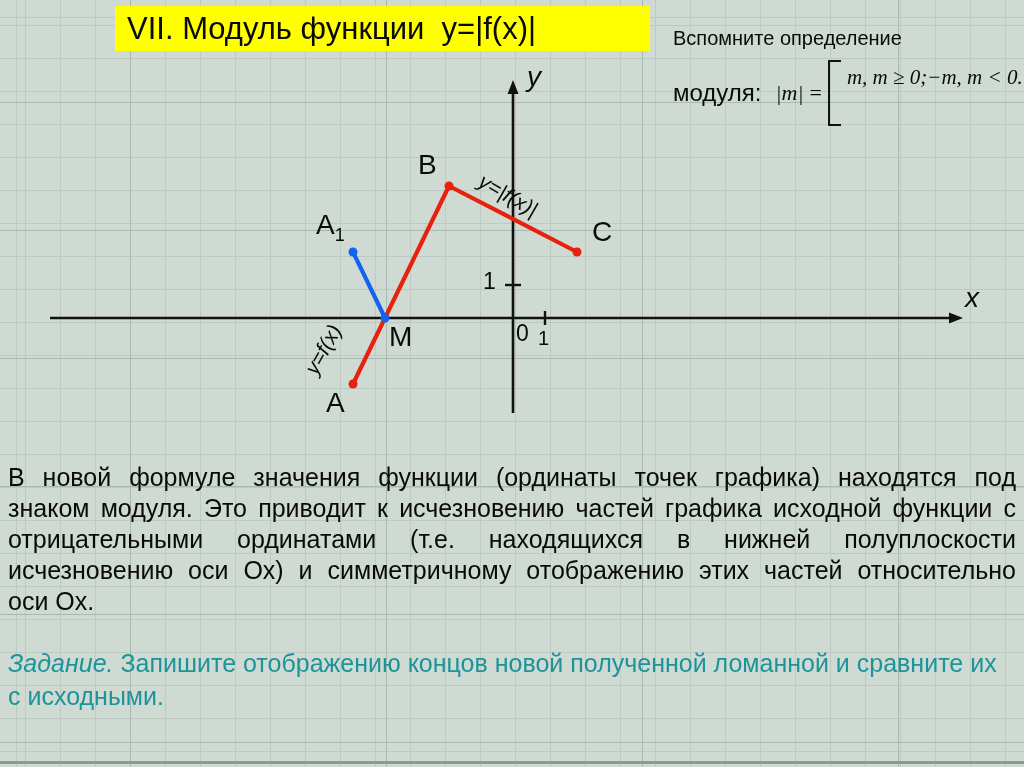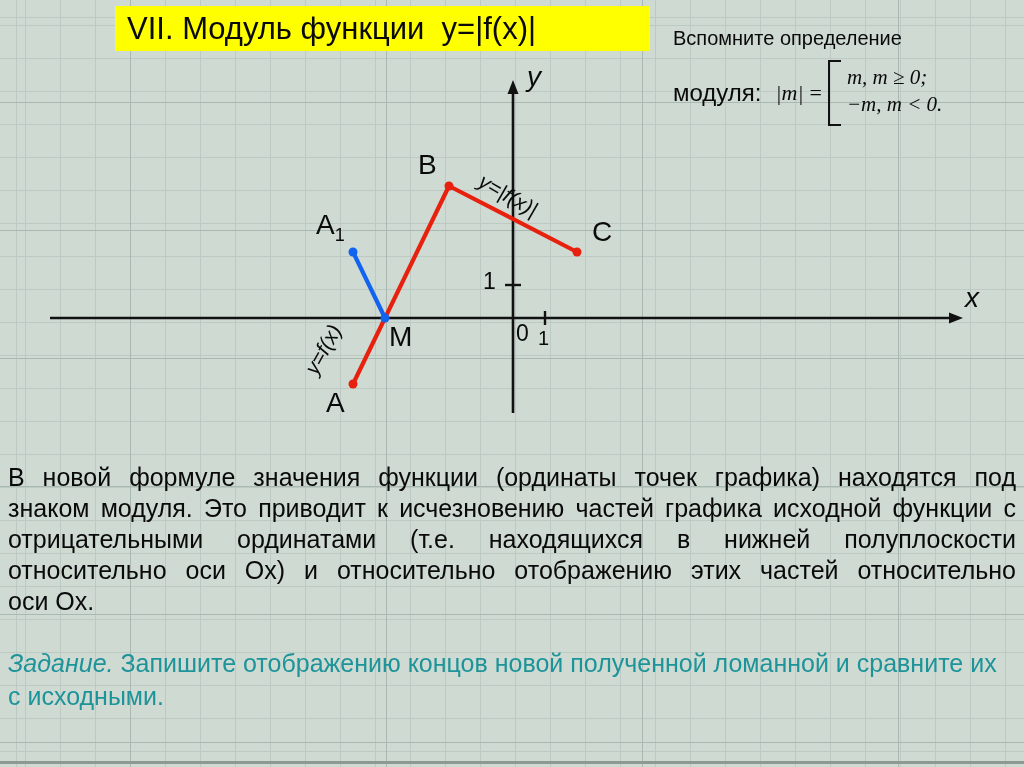--- a/index.html
+++ b/index.html
@@ -21,21 +21,21 @@
   }
   .reminder{position:absolute;left:673px;top:27px;width:345px;}
   .reminder-line1{font-size:20px;}
   .reminder-row{display:flex;align-items:center;margin-top:10px;}
   .reminder-label{font-size:24px;margin-right:14px;}
   .formula{display:flex;align-items:center;font-family:"Liberation Serif",serif;}
   .f-lhs{font-style:italic;font-size:22px;}
   .f-eq{font-size:22px;margin:0 6px;}
   .f-bracket{width:11px;height:62px;border-left:2px solid #111;
     border-top:2px solid #111;border-bottom:2px solid #111;margin-right:6px;}
-  .f-cases{display:flex;flex-direction:column;justify-content:flex-start;height:58px;}
+  .f-cases{display:flex;flex-direction:row;justify-content:flex-start;height:58px;}
   .f-case{font-style:italic;font-size:21px;line-height:27px;white-space:pre;}
   .graph{position:absolute;left:0;top:0;width:1024px;height:767px;pointer-events:none;}
   .glabel{position:absolute;font-size:28px;line-height:28px;}
   .glabel sub{font-size:18px;line-height:10px;}
   .axis-label{position:absolute;font-size:28px;line-height:28px;font-style:italic;}
   .num{position:absolute;font-size:23px;line-height:23px;}
   .num-small{position:absolute;font-size:20px;line-height:20px;}
   .curve-label{position:absolute;font-size:21px;line-height:22px;font-style:italic;white-space:pre;}
   .curve-label-abs{left:486px;top:170px;transform:rotate(30deg);transform-origin:0 0;}
   .curve-label-f{left:320px;top:356px;transform:rotate(-61deg);transform-origin:0 100%;}
@@ -100,21 +100,21 @@
   <div class="num" style="left:483px;top:270px">1</div>
   <div class="num-small" style="left:538px;top:328px">1</div>
 
   <div class="curve-label curve-label-abs">y=|f(x)|</div>
   <div class="curve-label curve-label-f">y=f(x)</div>
 
   <div class="paragraph">
     <div class="para-line">В новой формуле значения функции (ординаты точек графика) находятся под</div>
     <div class="para-line">знаком модуля. Это приводит к исчезновению частей графика исходной функции с</div>
     <div class="para-line">отрицательными ординатами (т.е. находящихся в нижней полуплоскости</div>
-    <div class="para-line">относительно оси Ox) и относительно отображению этих частей относительно</div>
+    <div class="para-line">исчезновению оси Ox) и симметричному отображению этих частей относительно</div>
     <div class="para-line last">оси Ox.</div>
   </div>
 
   <div class="task">
     <div class="task-line1"><span class="task-lead">Задание.</span><span> Запишите отображению концов новой полученной ломанной и сравните их</span></div>
     <div class="task-line2">с исходными.</div>
   </div>
 
   <div class="bottom-rule"></div>
 </div>

